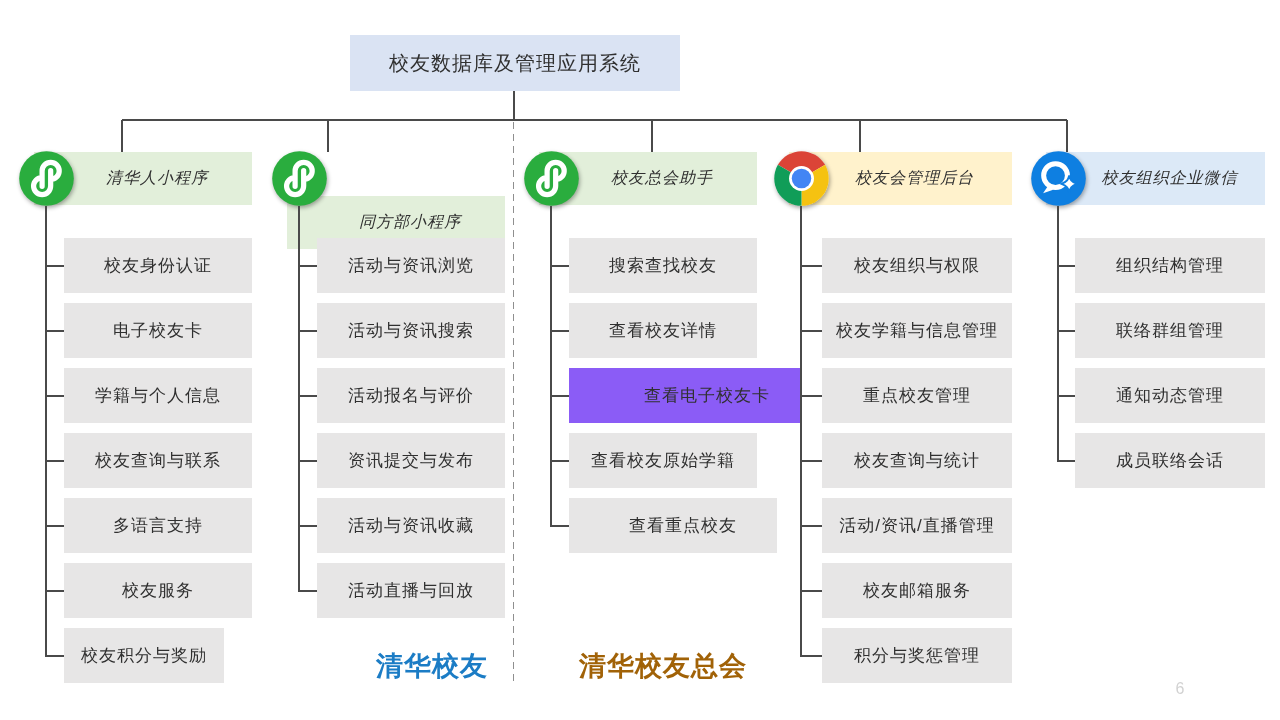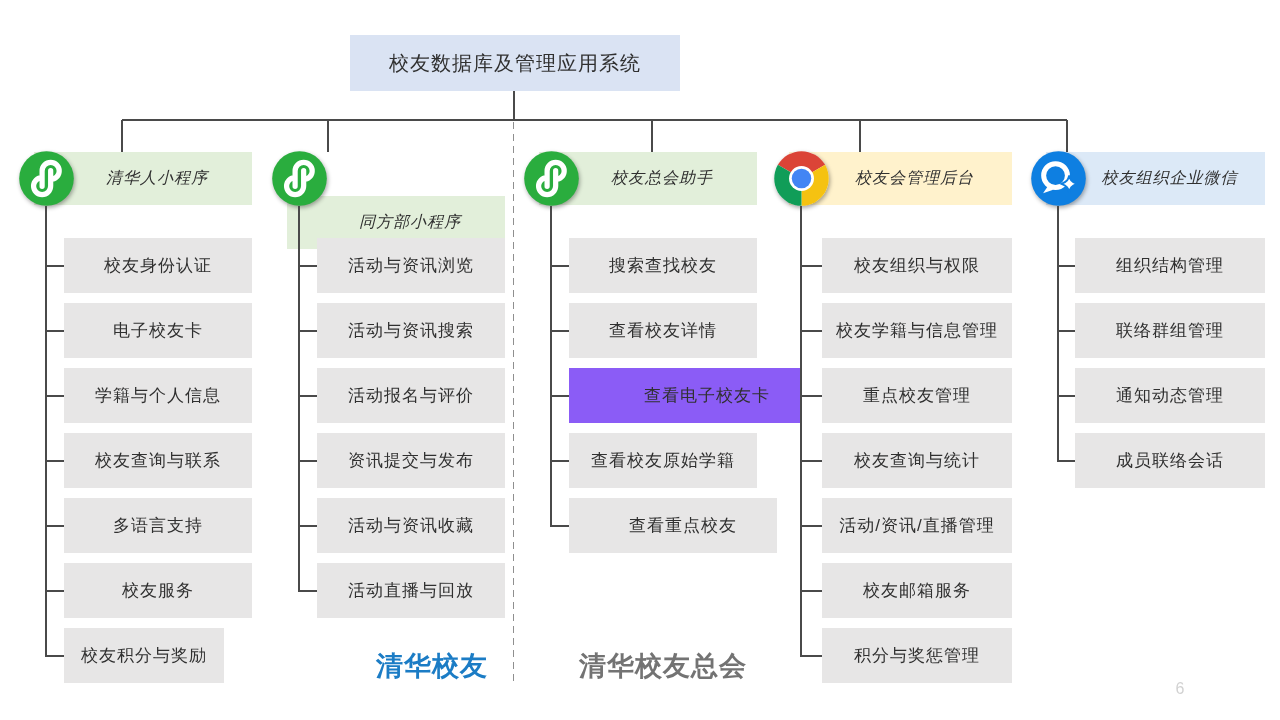--- a/index.html
+++ b/index.html
@@ -155,21 +155,21 @@
           <span>查看电子校友卡</span>
         </div>
         <div class="hline" style="left: 550px; top: 459.5px; width: 19px; height: 2px;"></div>
         <div class="feature-box" style="left: 569px; top: 433px; width: 188px; background: rgb(231, 230, 230);">
           <span>查看校友原始学籍</span>
         </div>
         <div class="hline" style="left: 550px; top: 524.5px; width: 19px; height: 2px;"></div>
         <div class="feature-box" style="left: 569px; top: 498px; width: 188px; background: rgb(231, 230, 230); padding-left: 20px;">
           <span>查看重点校友</span>
         </div>
-        <div class="footer-label" style="left: 553px; color: #737373;">清华校友总会</div>
+        <div class="footer-label" style="left: 553px; color: #a16207;">清华校友总会</div>
       </div>
       <div>
         <div class="col-header" style="left: 789px; width: 223px; background: rgb(255, 242, 204);">
           <span>校友会管理后台</span>
         </div>
         <div class="col-icon" style="left: 773px;">
           <svg viewBox="0 0 48 48">
             <circle cx="24" cy="24" r="23" fill="#fff"></circle>
             <path d="M24,24 L4.1,12.5 A23,23 0 0 1 43.9,12.5 Z" fill="#db4437"></path>
             <path d="M24,24 L43.9,12.5 A23,23 0 0 1 24,47 Z" fill="#f5c211"></path>

